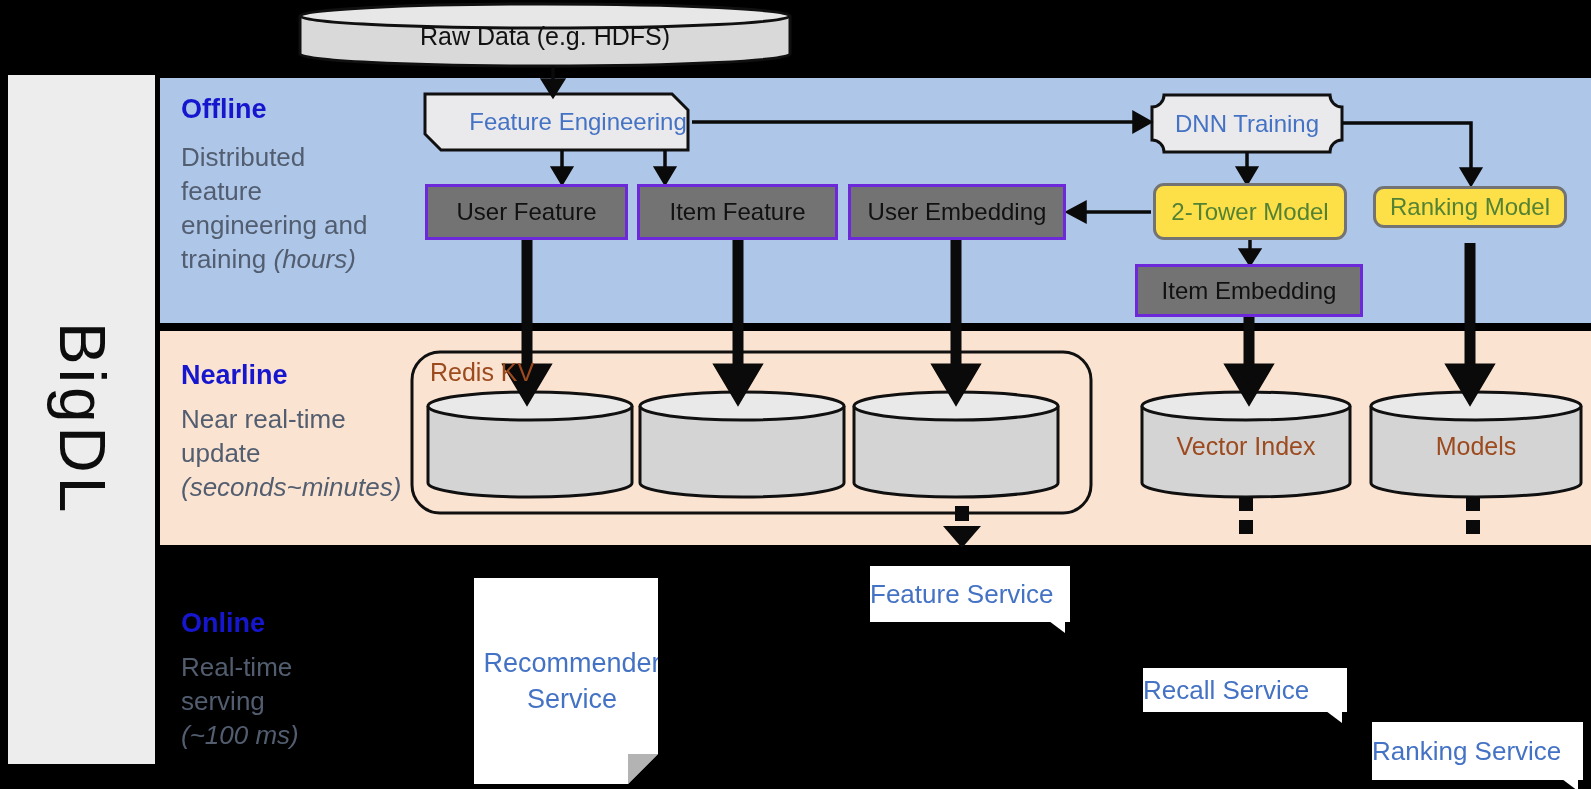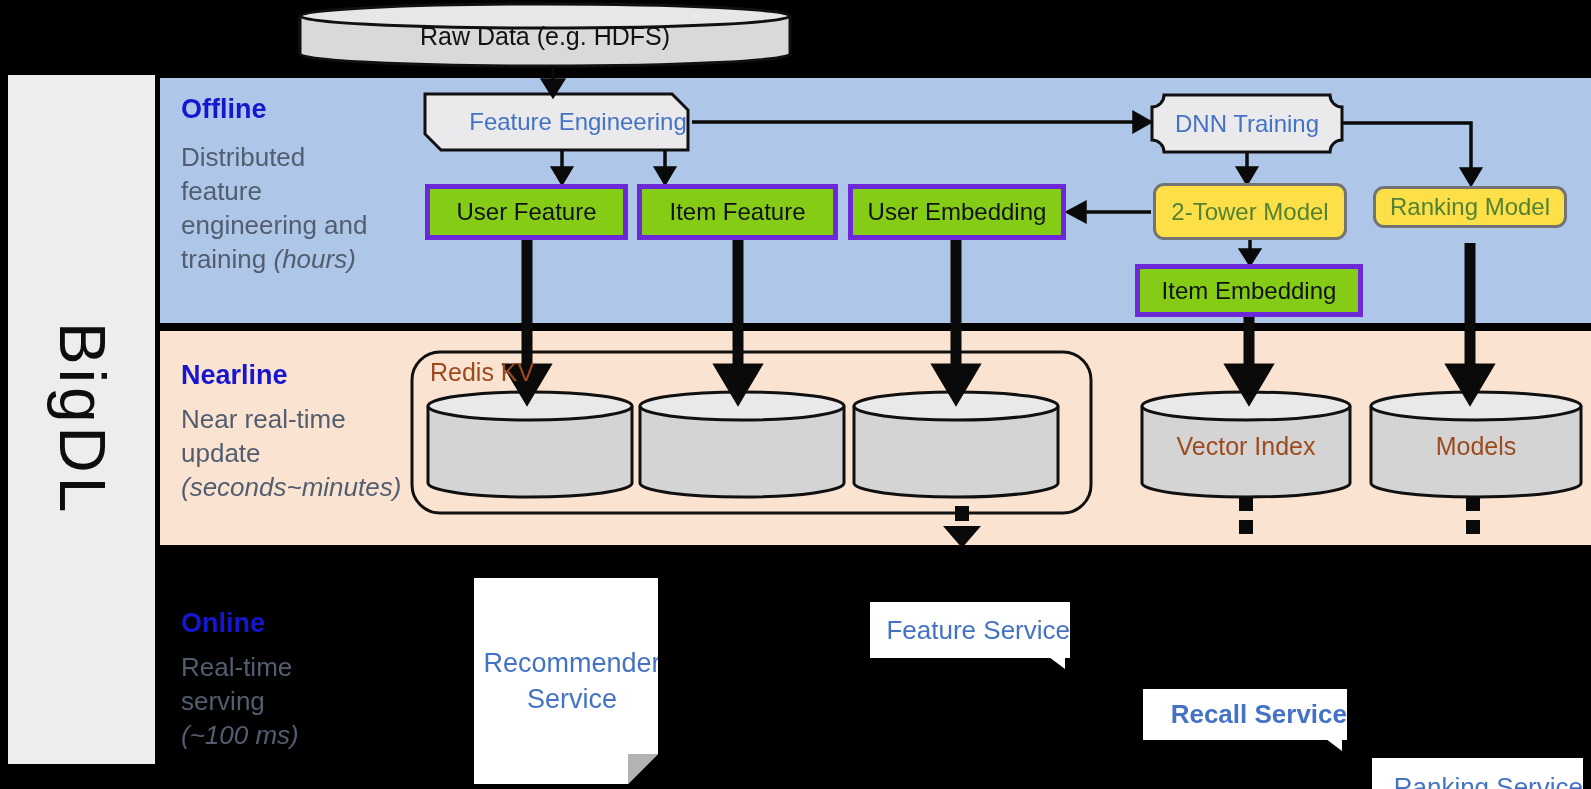--- a/index.html
+++ b/index.html
@@ -11,32 +11,32 @@
            display:flex;align-items:center;justify-content:center;}
   .brand{writing-mode:vertical-rl;font-size:64px;color:#0d0d0d;letter-spacing:4px;font-weight:400;}
   .band{left:160px;width:1431px;z-index:0;}
   .band-offline{top:78px;height:245px;background:#aec6e8;}
   .band-nearline{top:331px;height:214px;background:#fbe3d1;}
   
   svg.layer{left:0;top:0;z-index:2;}
   
   .node{z-index:3;display:flex;align-items:center;justify-content:center;text-align:center;
         box-sizing:border-box;font-size:24px;color:#111;}
-  .darkbox{background:#84cc16;border:5px solid #6d28d9;}
+  .darkbox{background:#737373;border:3px solid #6d28d9;}
   .litebox{background:#fde047;border:3px solid #737373;border-radius:11px;}
   .noborder{border:none;background:transparent;}
   .blue-t{color:#4472c4;}
   .green-t{color:#548235;}
   
   .sec-title{z-index:3;font-size:27px;font-weight:700;color:#1616cf;}
   .sec-desc{z-index:3;font-size:26px;line-height:34px;color:#525e70;}
   .it{font-style:italic;}
   
-  .service{z-index:3;background:#fff;display:flex;align-items:center;justify-content:flex-end;
-           font-size:26px;color:#4472c4;margin-top:36px;}
+  .service{z-index:3;background:#fff;display:flex;align-items:center;justify-content:flex-start;
+           font-size:26px;color:#4472c4;}
   .tail{position:absolute;right:5px;bottom:-11px;width:16px;height:12px;background:#fff;
         clip-path:polygon(100% 0,100% 100%,0 0);}
   
   .doc{z-index:3;background:#fff;display:flex;align-items:center;justify-content:center;
        text-align:center;font-size:27px;line-height:36px;color:#4472c4;white-space:pre-line;
        clip-path:polygon(0 0,100% 0,100% calc(100% - 30px),calc(100% - 30px) 100%,0 100%);}
   .fold{position:absolute;right:0;bottom:0;width:30px;height:30px;background:#b3b3b3;
         clip-path:polygon(0 100%,100% 0,0 0);}
   .cyl-label{z-index:3;display:flex;align-items:center;justify-content:center;
              font-size:25px;color:#9c4a1e;}
@@ -202,21 +202,21 @@
 
   <div class="abs doc" style="left:474px;top:578px;width:172px;height:206px;padding-left:12px;">
     <span>Recommender
 Service</span>
     <span class="fold"></span>
   </div>
   <div class="abs service" style="left:870px;top:566px;width:200px;height:56px;">
     <span>Feature Service</span>
     <span class="tail"></span>
   </div>
-  <div class="abs service" style="left:1143px;top:653px;width:204px;height:51px;font-weight:bold;">
+  <div class="abs service" style="left:1143px;top:668px;width:204px;height:44px;">
     <span>Recall Service</span>
     <span class="tail"></span>
   </div>
   <div class="abs service" style="left:1372px;top:722px;width:211px;height:58px;">
     <span>Ranking Service</span>
     <span class="tail"></span>
   </div>
 
 </div>
 

